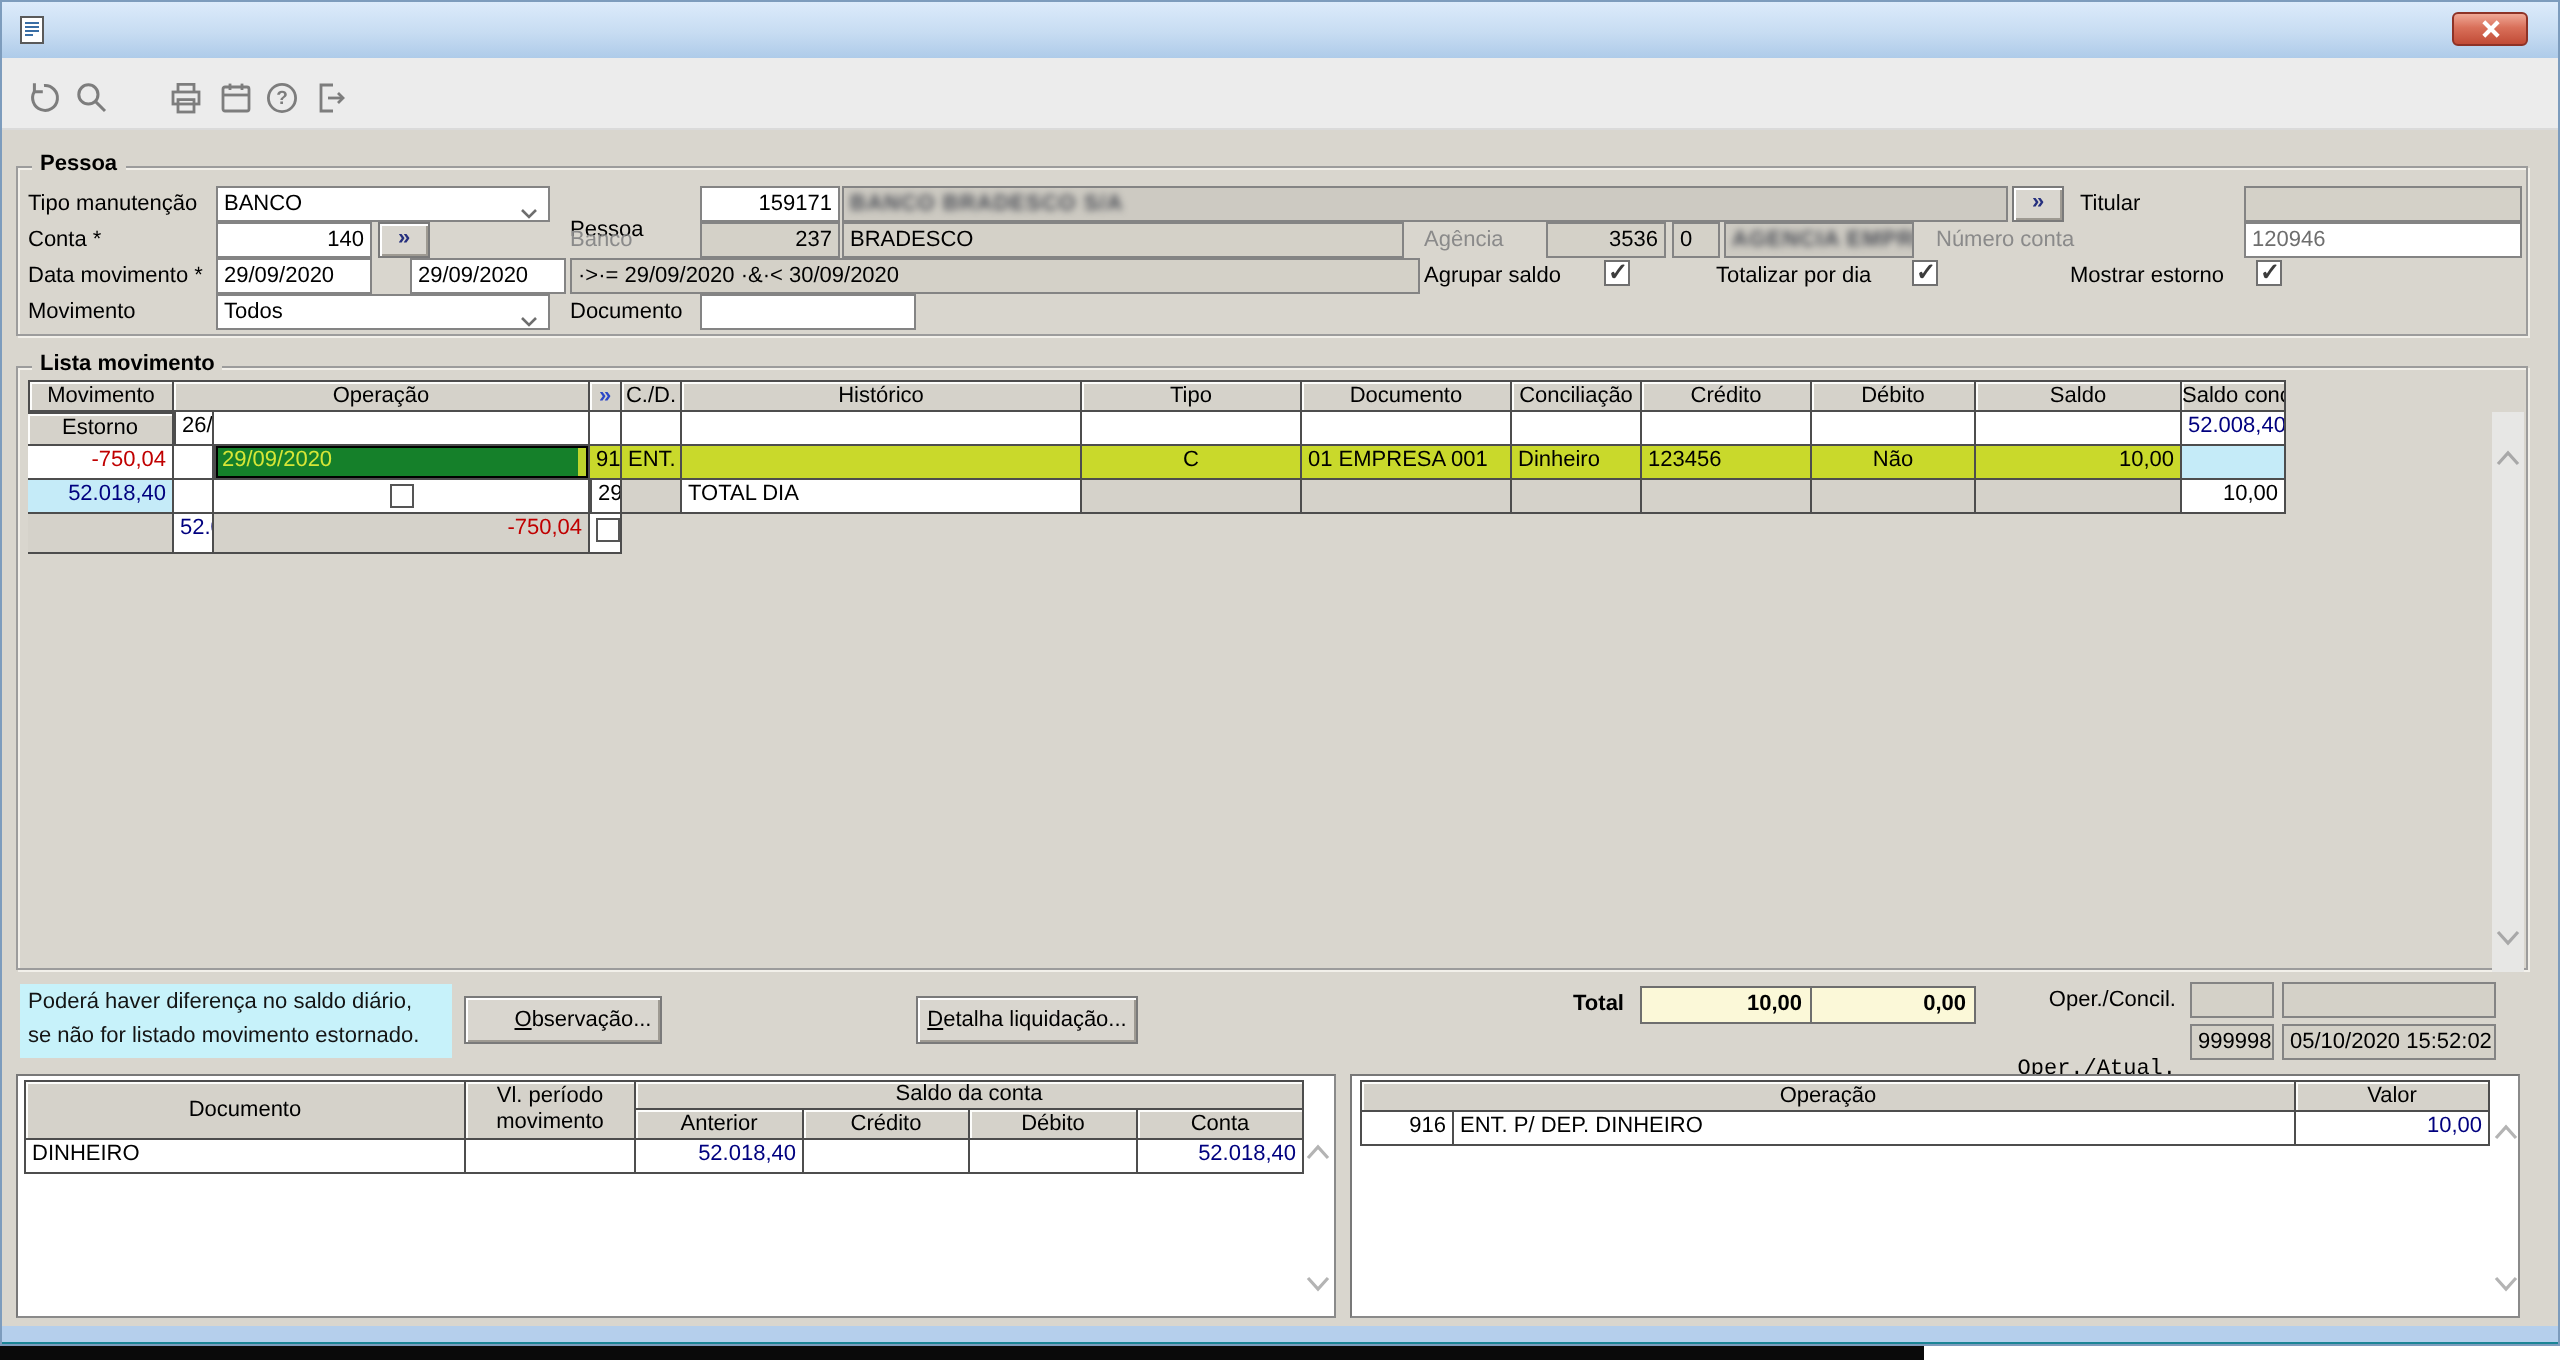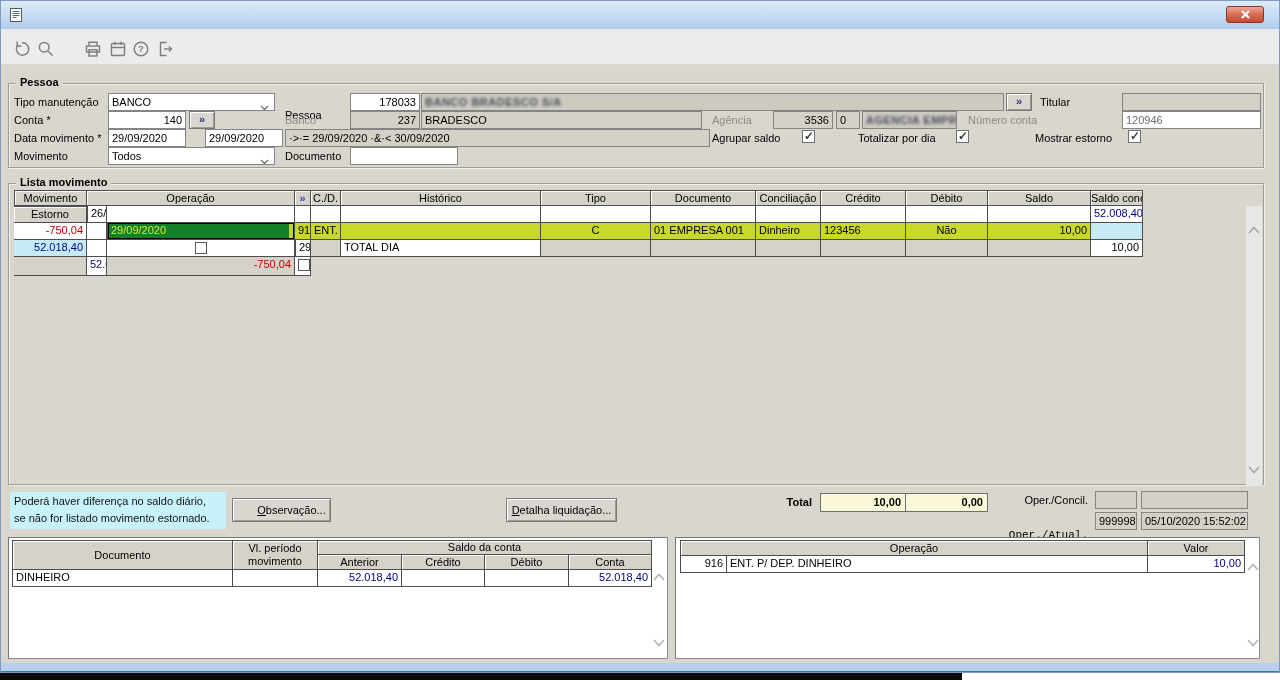--- a/index.html
+++ b/index.html
@@ -160,21 +160,21 @@
 <div class="ab leg" style="left:16px;top:76px;">Pessoa</div>
 
 <div class="ab lbl" style="left:14px;top:96px;">Tipo manutenção</div>
 <div class="ab fld" style="left:108px;top:93px;width:167px;">
   <span>BANCO</span>
   <span class="ddch"><svg width="9" height="6">
         <polyline points="1,1 4.5,4.5 8,1" stroke="#6e6e6e" fill="none" stroke-width="1.3"></polyline>
       </svg></span>
 </div>
 <div class="ab lbl" style="left:285px;top:96px;margin-top:13px;">Pessoa</div>
-<div class="ab fld rt" style="left:350px;top:93px;width:70px;">178033</div>
+<div class="ab fld rt" style="left:350px;top:93px;width:70px;">159171</div>
 <div class="ab fld ro redact" style="left:421px;top:93px;width:583px;"><span>BANCO BRADESCO S/A</span></div>
 <div class="ab sbtn" style="left:1006px;top:93px;width:26px;">»</div>
 <div class="ab lbl" style="left:1040px;top:96px;">Titular</div>
 <div class="ab fld ro" style="left:1122px;top:93px;width:139px;"></div>
 
 <div class="ab lbl" style="left:14px;top:114px;">Conta *</div>
 <div class="ab fld rt" style="left:108px;top:111px;width:78px;">140</div>
 <div class="ab sbtn" style="left:189px;top:111px;width:26px;">»</div>
 <div class="ab lbl dis" style="left:285px;top:114px;">Banco</div>
 <div class="ab fld ro rt" style="left:350px;top:111px;width:70px;">237</div>
@@ -286,21 +286,21 @@
       <polyline points="1,1 6,6.5 11,1" stroke="#a8a8a8" stroke-width="1.6" fill="none"></polyline>
     </svg></div>
 
 <div class="ab note" style="left:10px;top:492px;width:216px;height:37px;">
   <span>Poderá haver diferença no saldo diário,</span><br>
   <span>se não for listado movimento estornado.</span>
 </div>
 <div class="ab btn" style="left:232px;top:498px;width:99px;height:24px;padding-left:20px;">
   <span class="cap">Observação...</span>
 </div>
-<div class="ab btn" style="left:458px;top:498px;width:111px;height:24px;margin-left:48px;">
+<div class="ab btn" style="left:458px;top:498px;width:111px;height:24px;">
   <span class="cap">Detalha liquidação...</span>
 </div>
 <div class="ab lbl rt" style="left:740px;top:496px;width:72px;font-weight:bold;">Total</div>
 <div class="ab cream" style="left:820px;top:493px;width:86px;">10,00</div>
 <div class="ab cream" style="left:905px;top:493px;width:83px;">0,00</div>
 <div class="ab lbl rt" style="left:1005px;top:494px;width:83px;">Oper./Concil.</div>
 <div class="ab fld ro ctl" style="left:1095px;top:491px;width:42px;"></div>
 <div class="ab fld ro ctl" style="left:1141px;top:491px;width:107px;"></div>
 <div class="ab lbl rt" style="left:1005px;top:529px;width:83px;font-family:Liberation Mono, monospace;">Oper./Atual.</div>
 <div class="ab fld ro ctl" style="left:1095px;top:512px;width:42px;">999998</div>

